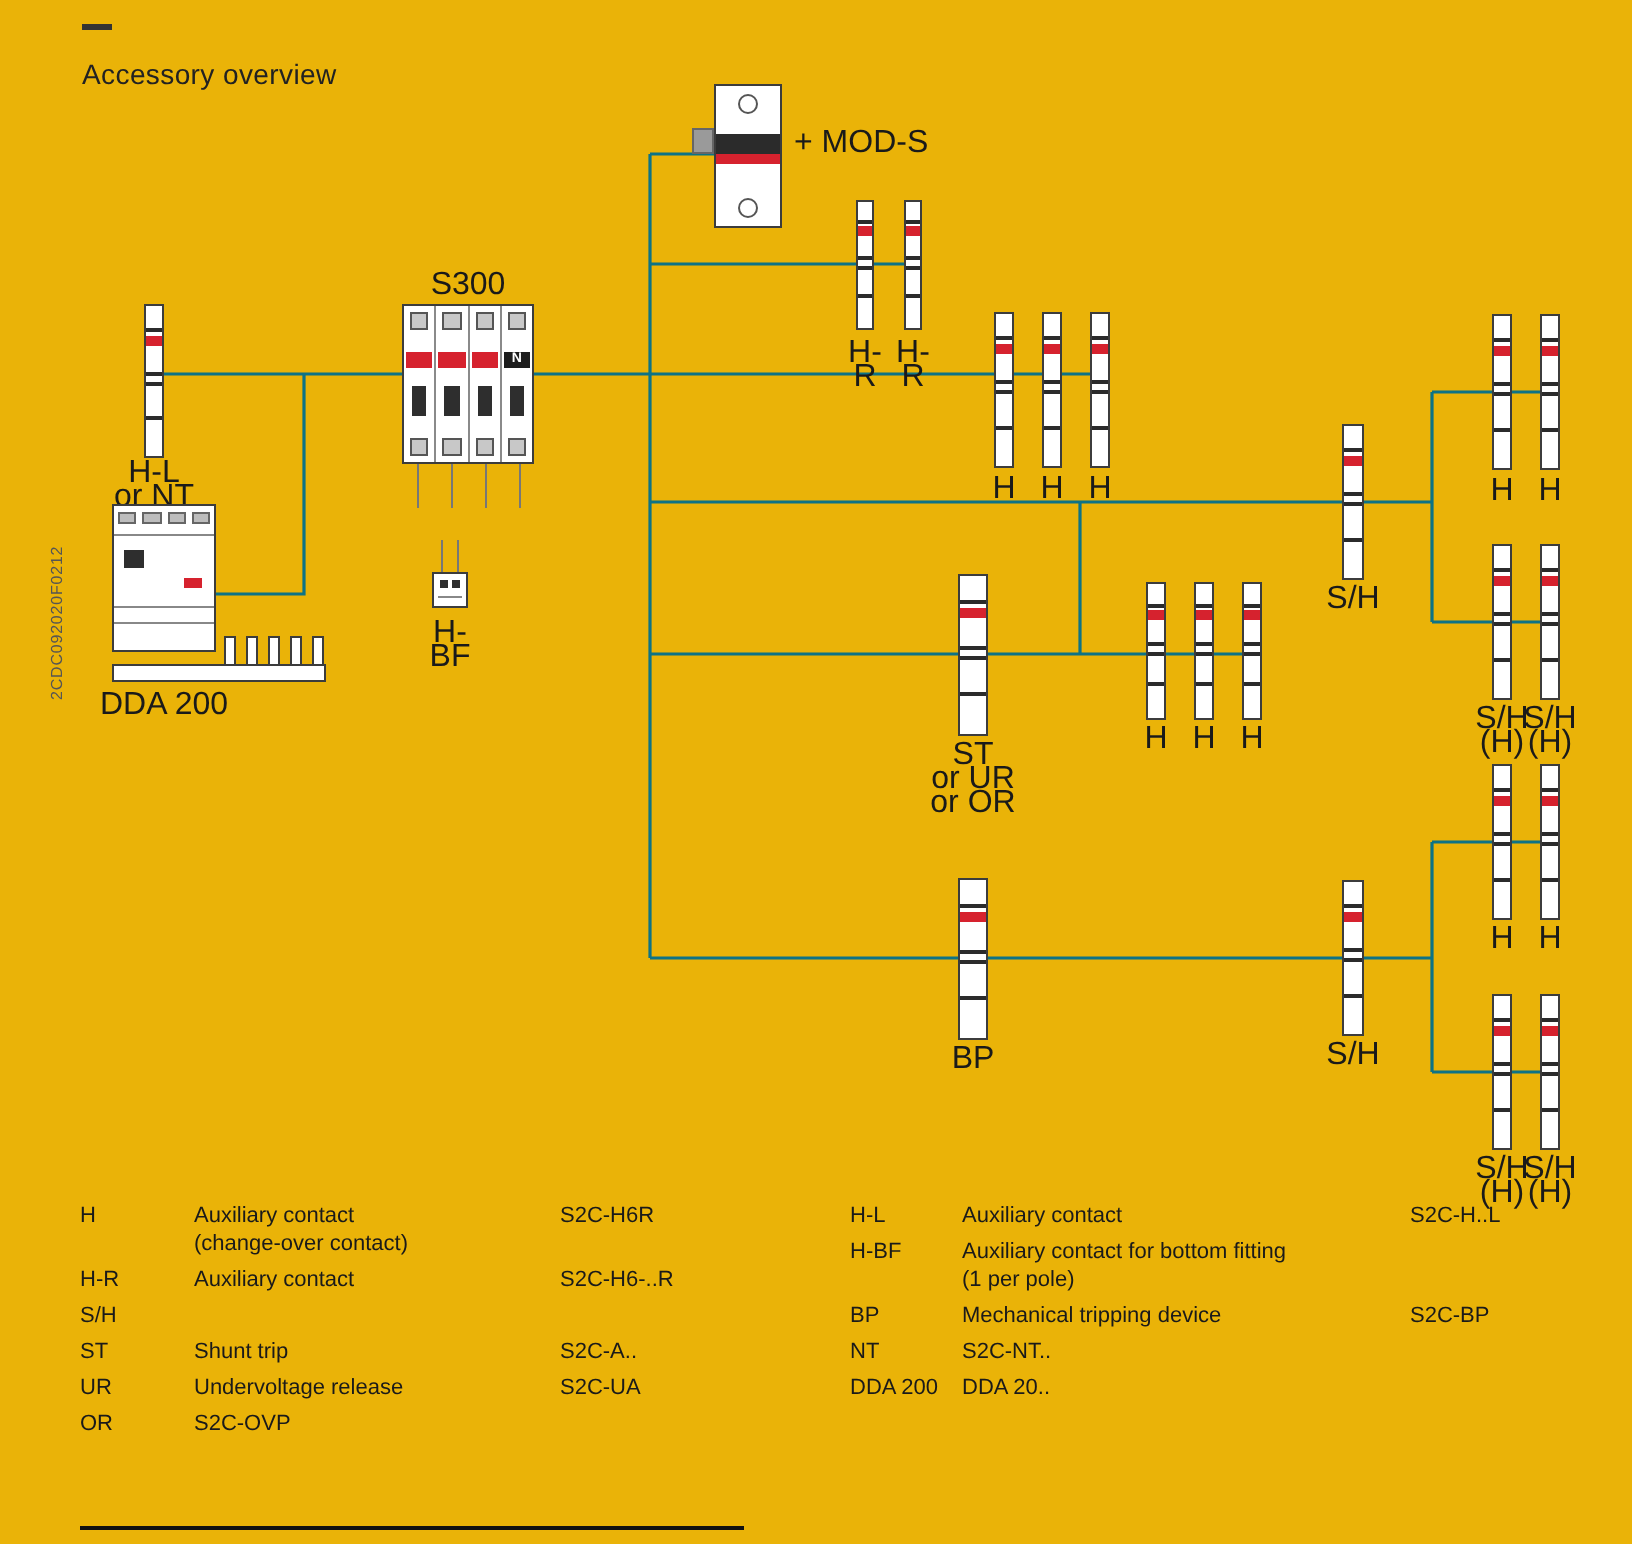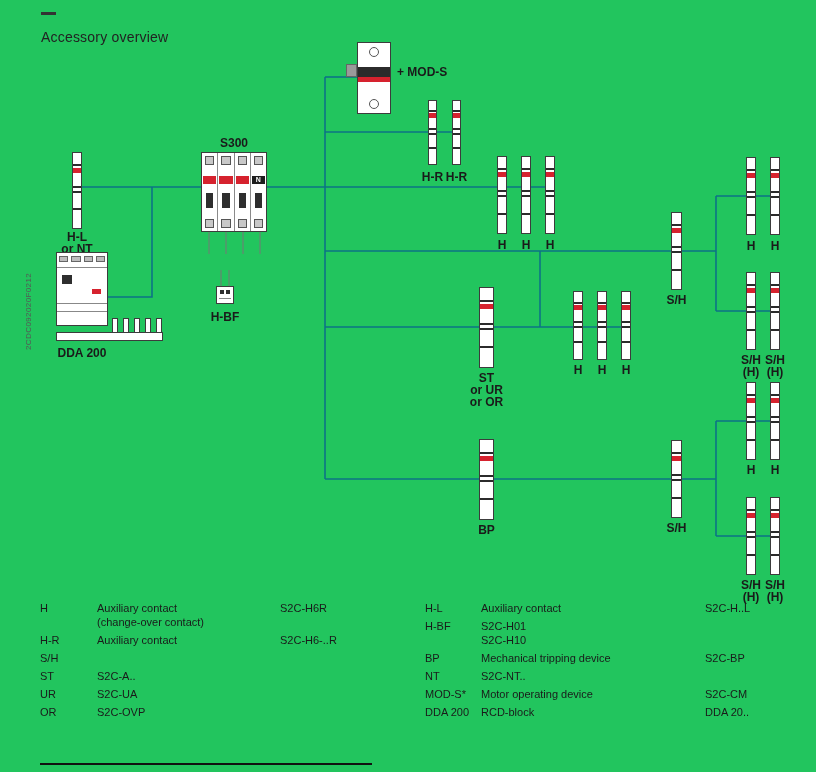--- a/index.html
+++ b/index.html
@@ -1,39 +1,39 @@
 <!DOCTYPE html>
 <html><head>
 <meta charset="utf-8">
 <style>
   * { margin:0; padding:0; box-sizing:border-box; }
   html,body { background:#fff; }
   body { font-family:"Liberation Sans", sans-serif; color:#1a1a1a; }
-  #page { position:relative; width:816px; height:772px; background:#22c55e; overflow:hidden; }
+  #page { position:relative; width:816px; height:772px; background:#eab308; overflow:hidden; }
   .abs { position:absolute; }
 
   #title-dash { left:41px; top:12px; width:15px; height:3px; background:#333; }
   #page-title { left:41px; top:29px; font-size:14px; color:#222; letter-spacing:.2px; }
 
   #side-code { left:24px; top:246px; height:104px; writing-mode:vertical-rl; transform:rotate(180deg);
                font-size:8px; color:#555; letter-spacing:.4px; }
 
   
   .mod { position:absolute; width:10px; height:78px; background-color:#fff; border:1px solid #3c3c3c;
     background-image:
       linear-gradient(#2b2b2b,#2b2b2b),
       linear-gradient(#d6222e,#d6222e),
       linear-gradient(#2b2b2b,#2b2b2b),
       linear-gradient(#2b2b2b,#2b2b2b),
       linear-gradient(#2b2b2b,#2b2b2b);
     background-repeat:no-repeat;
     background-size:100% 2px,100% 5px,100% 2px,100% 2px,100% 2px;
     background-position:0 15%,0 21%,0 45%,0 52%,0 75%; }
 
-  .dlabel { position:absolute; font-size:12px; font-weight:bold; color:#1a1a1a; text-align:center;
+  .dlabel { position:absolute; font-size:16px; font-weight:normal; color:#1a1a1a; text-align:center;
             white-space:pre-line; line-height:12px; }
 
   
   #s300 { left:201px; top:152px; width:66px; height:80px; border:1px solid #3c3c3c; background:#fff; display:flex; }
   .pole { flex:1 1 0; position:relative; border-right:1px solid #8a8a8a; }
   .pole:last-child { border-right:0; }
   .pole .screw-t { position:absolute; top:3px; left:3px; right:3px; height:9px; background:#c8c8c8; border:1px solid #555; }
   .pole .band { position:absolute; top:23px; left:1px; right:1px; height:8px; background:#d6222e; }
   .pole .band.n { background:#1d1d1d; color:#fff; font-size:7px; line-height:8px; text-align:center; font-weight:bold; }
   .pole .lever { position:absolute; top:40px; left:4px; right:4px; height:15px; background:#2e2e2e; }
@@ -241,59 +241,55 @@
     <div class="lrow">
       <div>H-R</div>
       <div>Auxiliary contact</div>
       <div>S2C-H6-..R</div>
     </div>
     <div class="lrow">
       <div>S/H</div>
     </div>
     <div class="lrow">
       <div>ST</div>
+      <div>Shunt trip</div>
       <div>S2C-A..</div>
     </div>
     <div class="lrow">
       <div>UR</div>
+      <div>Undervoltage release</div>
       <div>S2C-UA</div>
     </div>
     <div class="lrow">
       <div>OR</div>
       <div>S2C-OVP</div>
     </div>
   </div>
 
   <div id="legend-right" class="legend">
     <div class="lrow">
       <div>H-L</div>
       <div>Auxiliary contact</div>
       <div>S2C-H..L</div>
     </div>
     <div class="lrow">
       <div>H-BF</div>
-      <div>S2C-H01
-S2C-H10</div>
+      <div>Auxiliary contact for bottom fitting
+(1 per pole)</div>
     </div>
     <div class="lrow">
       <div>BP</div>
       <div>Mechanical tripping device</div>
       <div>S2C-BP</div>
     </div>
     <div class="lrow">
       <div>NT</div>
       <div>S2C-NT..</div>
     </div>
     <div class="lrow">
-      <div>MOD-S*</div>
-      <div>Motor operating device</div>
-      <div>S2C-CM</div>
-    </div>
-    <div class="lrow">
       <div>DDA 200</div>
-      <div>RCD-block</div>
       <div>DDA 20..</div>
     </div>
   </div>
 
   <div id="bottom-rule" class="abs"></div>
 
 </div>
 
 </body></html>

